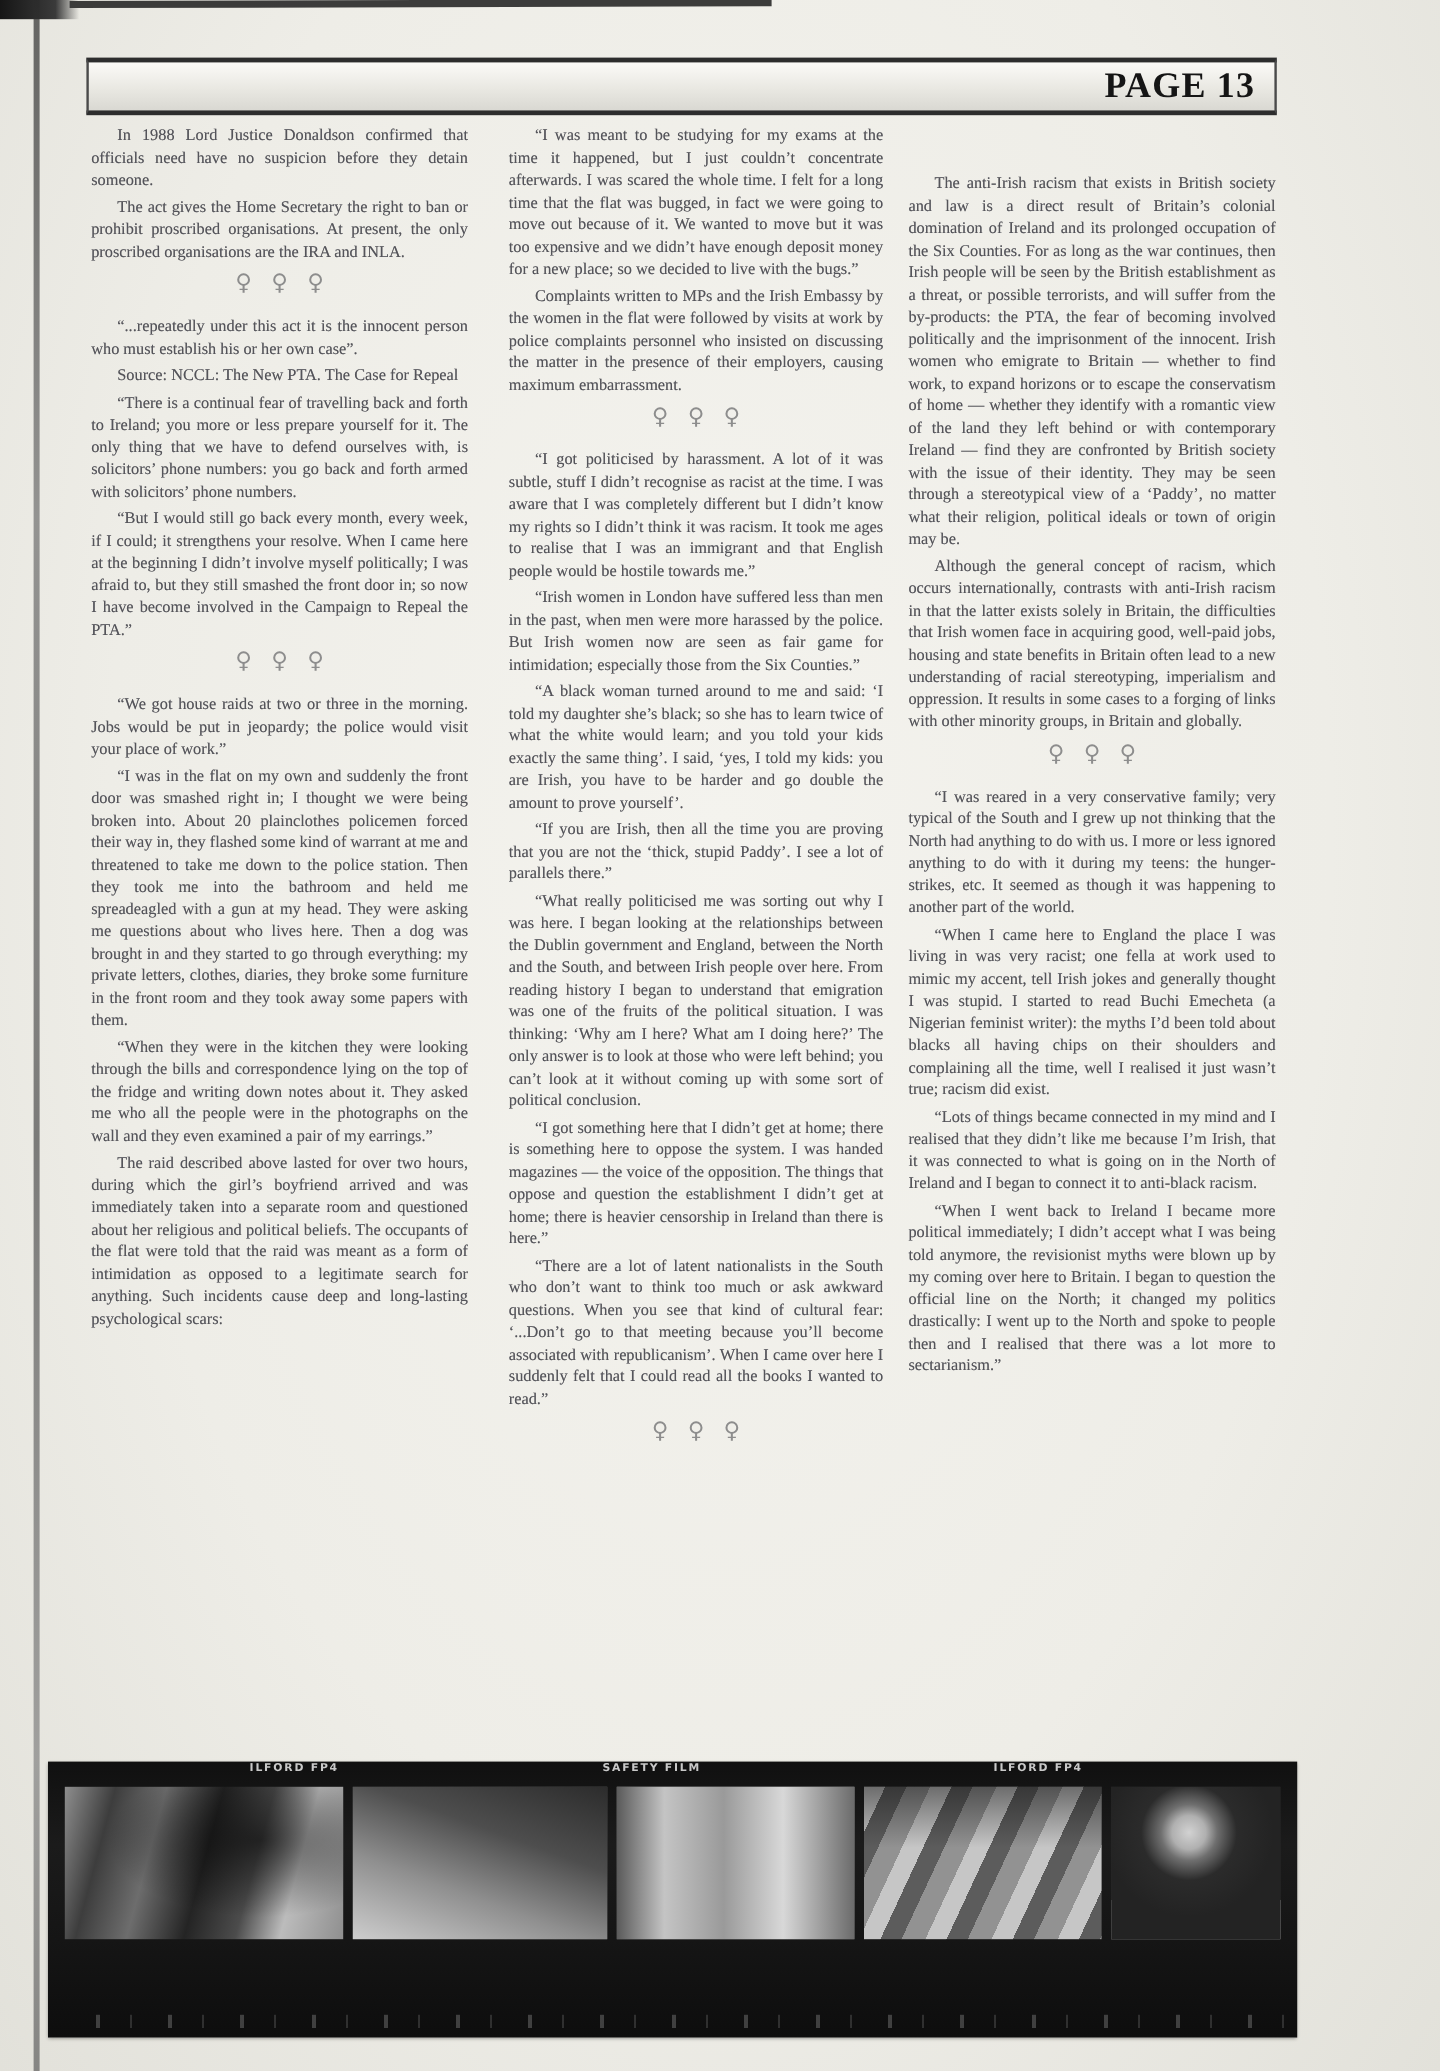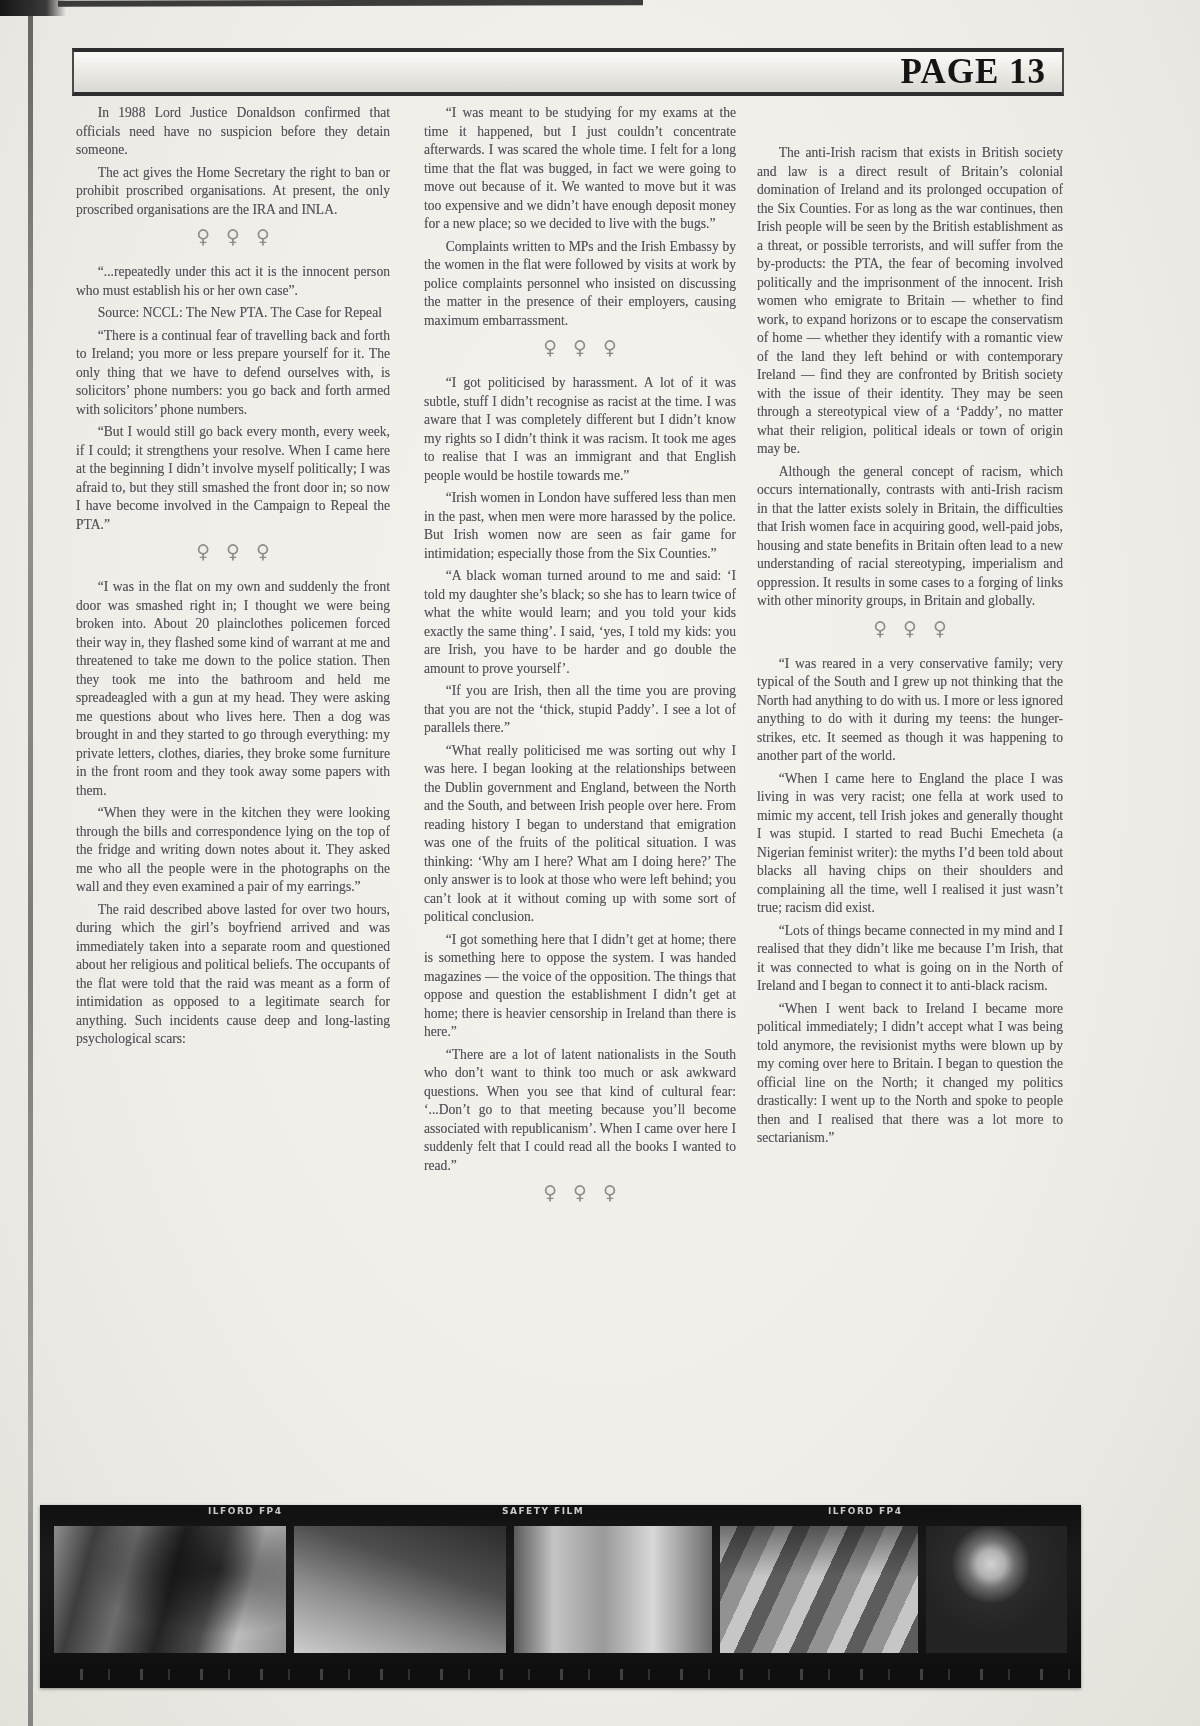--- a/index.html
+++ b/index.html
@@ -22,44 +22,43 @@
     background:linear-gradient(180deg,#2b2b2b 0%,#6e6e6e 25%,#4b4b4b 55%,#828282 85%,#5d5d5d 100%);}
   
   .header-bar{
     position:absolute;left:72px;top:48px;width:988px;height:40px;
     border-top:4px solid #2d2d2d;border-bottom:4px solid #2d2d2d;
     border-left:2px solid #4a4a4a;border-right:2px solid #4a4a4a;
     background:linear-gradient(180deg,#fbfaf7 0%,#e9e8e2 55%,#d9d8d2 100%);
     display:flex;align-items:center;justify-content:flex-end;
   }
   .page-number{
-    font-size:35px;font-weight:bold;color:#151515;letter-spacing:1px;
+    font-size:30px;font-weight:bold;color:#151515;letter-spacing:1px;
     padding-right:16px;line-height:38px;
   }
   
   .col{position:absolute;top:104px;color:#54545a;font-size:13.6px;line-height:18.5px;text-align:justify;
        text-shadow:0 0 0.5px rgba(90,90,95,.55);}
   .col1{left:76px;width:314px;}
   .col2{left:424px;width:312px;}
   .col3{left:757px;width:306px;margin-top:40px;}
   .p{margin:0 0 4px 0;text-indent:1.6em;}
   .p.flush{text-indent:0;}
   .orn{
     text-align:center;margin:8px 0 10px 0;height:26px;
     font-family:"DejaVu Sans", sans-serif;
     font-size:19px;color:#8d8d8d;letter-spacing:16px;text-indent:16px;
     text-shadow:none;
   }
   .byline{margin-top:14px;font-weight:bold;color:#3c3c40;text-indent:0;}
   
   .photo-strip{
-    position:absolute;left:40px;top:1468px;width:1041px;height:183px;
+    position:absolute;left:40px;top:1468px;width:1041px;height:230px;
     background:linear-gradient(180deg,#101010 0%,#1b1b1b 30%,#141414 70%,#0d0d0d 100%);
     box-shadow:0 1px 3px rgba(0,0,0,.4);
-    margin-top:37px;
   }
   .film-label{
     position:absolute;top:1px;
     font-family:"DejaVu Sans", sans-serif;font-size:9px;font-weight:bold;
     color:#dedede;letter-spacing:1.5px;opacity:.9;
   }
   .film-label.l1{left:168px;}
   .film-label.l2{left:462px;}
   .film-label.l3{left:788px;}
   .frame{position:absolute;top:21px;height:127px;}
@@ -105,20 +104,21 @@
 
   <div class="col col1">
     <p class="p">In 1988 Lord Justice Donaldson confirmed that officials need have no suspicion before they detain someone.</p>
     <p class="p">The act gives the Home Secretary the right to ban or prohibit proscribed organisations. At present, the only proscribed organisations are the IRA and INLA.</p>
     <div class="orn">♀♀♀</div>
     <p class="p">“...repeatedly under this act it is the innocent person who must establish his or her own case”.</p>
     <p class="p">Source: NCCL: The New PTA. The Case for Repeal</p>
     <p class="p">“There is a continual fear of travelling back and forth to Ireland; you more or less prepare yourself for it. The only thing that we have to defend ourselves with, is solicitors’ phone numbers: you go back and forth armed with solicitors’ phone numbers.</p>
     <p class="p">“But I would still go back every month, every week, if I could; it strengthens your resolve. When I came here at the beginning I didn’t involve myself politically; I was afraid to, but they still smashed the front door in; so now I have become involved in the Campaign to Repeal the PTA.”</p>
     <div class="orn">♀♀♀</div>
+    <p class="p">“We got house raids at two or three in the morning. Jobs would be put in jeopardy; the police would visit your place of work.”</p>
     <p class="p">“I was in the flat on my own and suddenly the front door was smashed right in; I thought we were being broken into. About 20 plainclothes policemen forced their way in, they flashed some kind of warrant at me and threatened to take me down to the police station. Then they took me into the bathroom and held me spreadeagled with a gun at my head. They were asking me questions about who lives here. Then a dog was brought in and they started to go through everything: my private letters, clothes, diaries, they broke some furniture in the front room and they took away some papers with them.</p>
     <p class="p">“When they were in the kitchen they were looking through the bills and correspondence lying on the top of the fridge and writing down notes about it. They asked me who all the people were in the photographs on the wall and they even examined a pair of my earrings.”</p>
     <p class="p">The raid described above lasted for over two hours, during which the girl’s boyfriend arrived and was immediately taken into a separate room and questioned about her religious and political beliefs. The occupants of the flat were told that the raid was meant as a form of intimidation as opposed to a legitimate search for anything. Such incidents cause deep and long-lasting psychological scars:</p>
   </div>
 
   <div class="col col2">
     <p class="p">“I was meant to be studying for my exams at the time it happened, but I just couldn’t concentrate afterwards. I was scared the whole time. I felt for a long time that the flat was bugged, in fact we were going to move out because of it. We wanted to move but it was too expensive and we didn’t have enough deposit money for a new place; so we decided to live with the bugs.”</p>
     <p class="p">Complaints written to MPs and the Irish Embassy by the women in the flat were followed by visits at work by police complaints personnel who insisted on discussing the matter in the presence of their employers, causing maximum embarrassment.</p>
     <div class="orn">♀♀♀</div>
     <p class="p">“I got politicised by harassment. A lot of it was subtle, stuff I didn’t recognise as racist at the time. I was aware that I was completely different but I didn’t know my rights so I didn’t think it was racism. It took me ages to realise that I was an immigrant and that English people would be hostile towards me.”</p>

